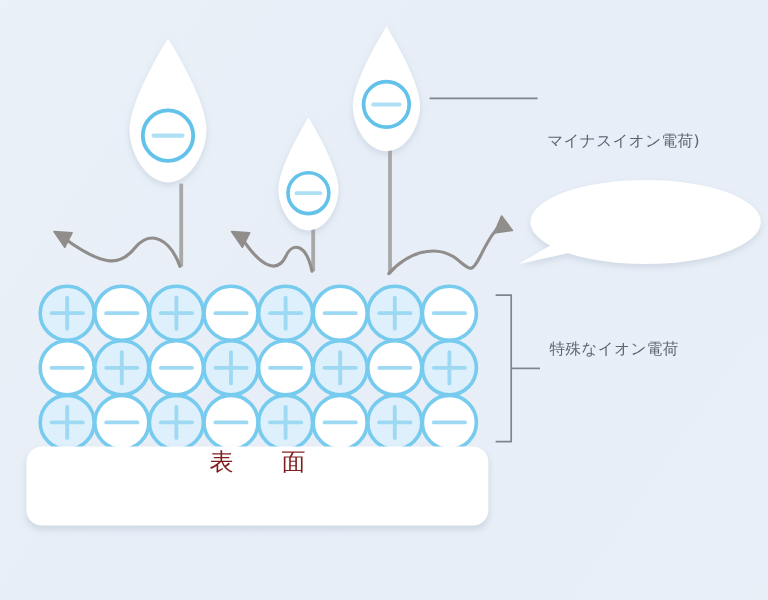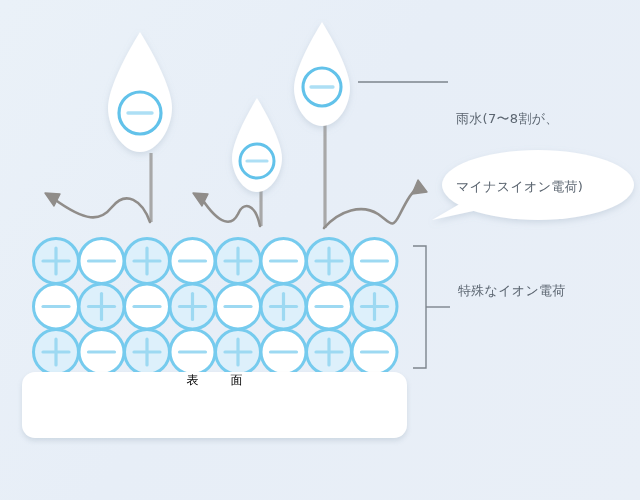--- a/index.html
+++ b/index.html
@@ -43,22 +43,22 @@
     left: 458px;
     top: 280px;
     font-family: Liberation Serif, serif;
   }
   #surface-label {
     position: absolute;
     left: 0;
     top: 0;
     width: 100%;
     text-align: center;
-    color: #000000;
-    font-size: 12px;
+    color: #7f1d1d;
+    font-size: 20px;
     letter-spacing: 10px;
     text-indent: 10px;
   }
   #surface-box {
     position: absolute;
     left: 22px;
     top: 372px;
     width: 385px;
     height: 66px;
     background: #ffffff;
@@ -270,21 +270,20 @@
       <line x1="426" y1="307" x2="450" y2="307"></line>
     </g>
 
     <g filter="url(#bubbleShadow)">
       <path d="M 470 198 L 432 220 L 478 210 Z" fill="#ffffff"></path>
       <ellipse cx="538" cy="185" rx="96" ry="35" fill="#ffffff"></ellipse>
     </g>
   </svg>
 
   <div class="lbl" id="rain-label">
-    <div>雨水(7〜8割が、</div>
     <div>マイナスイオン電荷)</div>
   </div>
 
   <div class="lbl" id="ion-label">特殊なイオン電荷</div>
 
   <div id="bubble-text">
   </div>
 
   <div id="surface-box">
     <span id="surface-label">表　面</span>

